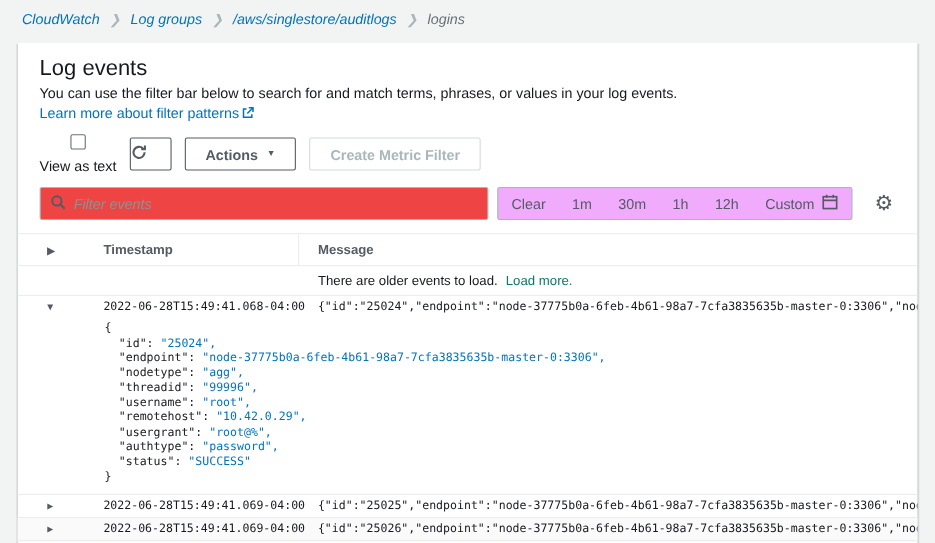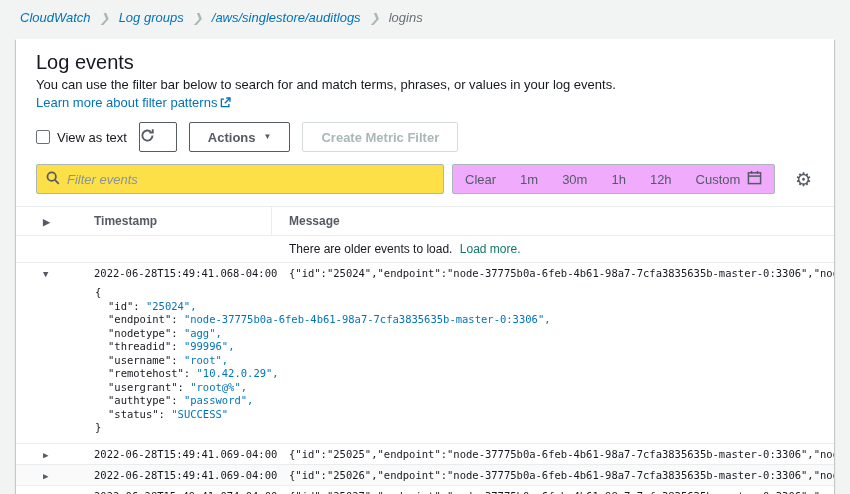--- a/index.html
+++ b/index.html
@@ -24,35 +24,35 @@
     box-shadow:0 1px 1px 0 rgba(0,28,36,.3), 1px 1px 1px 0 rgba(0,28,36,.15), -1px 1px 1px 0 rgba(0,28,36,.15);
   }
   .card-head { padding:12px 20px 0; }
   .card-title { font-size:20px; font-weight:400; line-height:22px; }
   .card-desc { font-size:13px; line-height:18px; margin-top:3px; }
   .learn-link { color:#0073bb; text-decoration:none; cursor:pointer; white-space:nowrap; }
   .ext-icon { margin-left:3px; position:relative; top:1px; }
 
   
   .toolbar { display:flex; align-items:center; padding:10px 20px 2px; gap:12px; }
-  .cb-wrap { display:flex; align-items:center; gap:7px; cursor:pointer; }
+  .cb-wrap { display:flex; align-items:center; gap:7px; cursor:pointer;flex-direction:column; }
   .cb-box { width:14px; height:14px; border:1px solid #687078; border-radius:2px; background:#fff; flex:none; }
   .btn {
     display:inline-flex; align-items:center; gap:8px;
     height:30px; padding:0 18px; background:#fff;
     border:1px solid #545b64; border-radius:2px;
     color:#545b64; font-weight:700; font-size:13px; font-family:inherit; cursor:pointer; white-space:nowrap;
   }
   .btn-icon { width:38px; padding:0; }
   .btn-disabled { color:#aab7b8; border-color:#d5dbdb; cursor:default; }
   .caret { font-size:8px; line-height:1; }
 
   
   .filter-row { display:flex; align-items:center; gap:8px; padding:10px 20px 12px; }
-  .search-box { width:408px; height:30px; display:flex; align-items:center; gap:7px; padding:0 9px; border:1px solid #aab7b8; border-radius:2px; background:#fde047; }
+  .search-box { width:408px; height:30px; display:flex; align-items:center; gap:7px; padding:0 9px; border:1px solid #aab7b8; border-radius:2px; background:#ef4444; }
   .search-box input { flex:1; border:none; outline:none; font-size:13px; font-family:inherit; color:#16191f; background:transparent; }
   .search-box input::placeholder { color:#879596; font-style:italic; }
   .time-group { display:flex; align-items:flex-start; height:30px; border:1px solid #aab7b8; border-radius:2px; background:#f0abfc; }
   .time-btn { height:100%; display:flex; align-items:center; gap:7px; padding:0 12px; background:none; border:none; font-size:13px; color:#545b64; font-family:inherit; cursor:pointer; }
   .gear-btn { margin-left:auto; background:none; border:none; cursor:pointer; font-size:19px; color:#545b64; line-height:1; padding:0 2px; }
 
   
   .thead { display:flex; align-items:stretch; border-top:1px solid #eaeded; border-bottom:1px solid #eaeded; font-size:12px; font-weight:700; color:#545b64; }
   .th { padding:7px 0; }
   .th-arrow { width:78px; padding-left:27px; }

